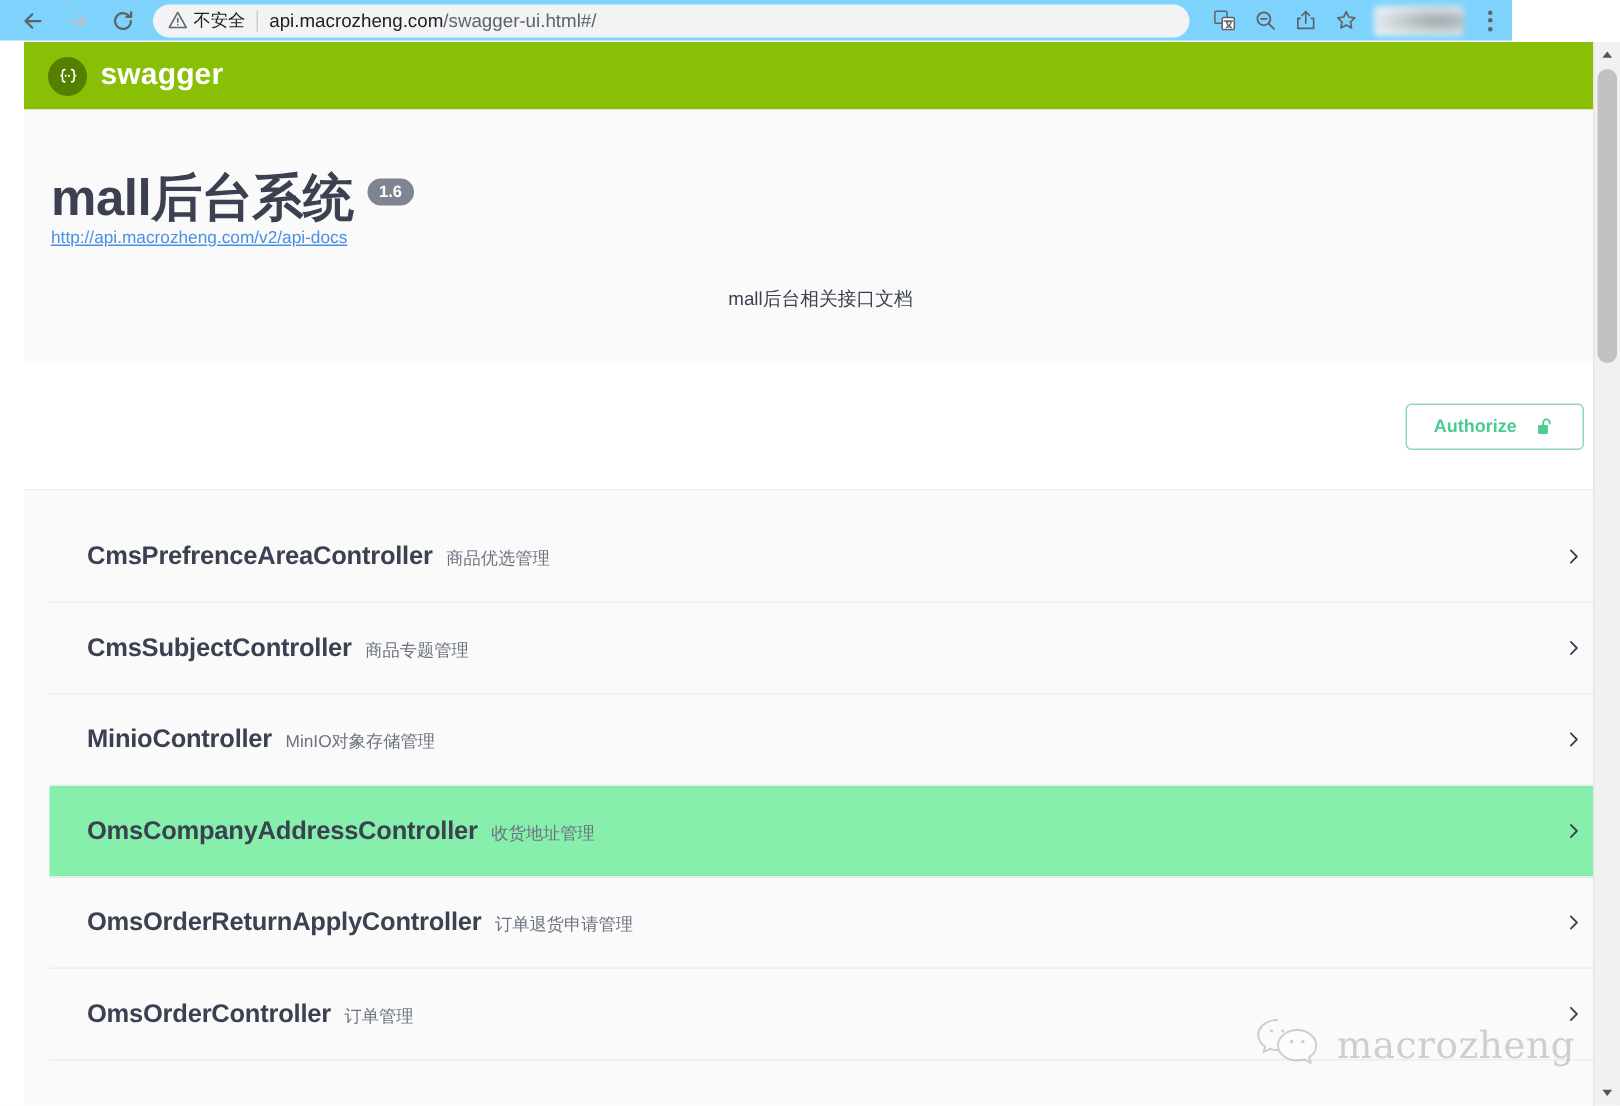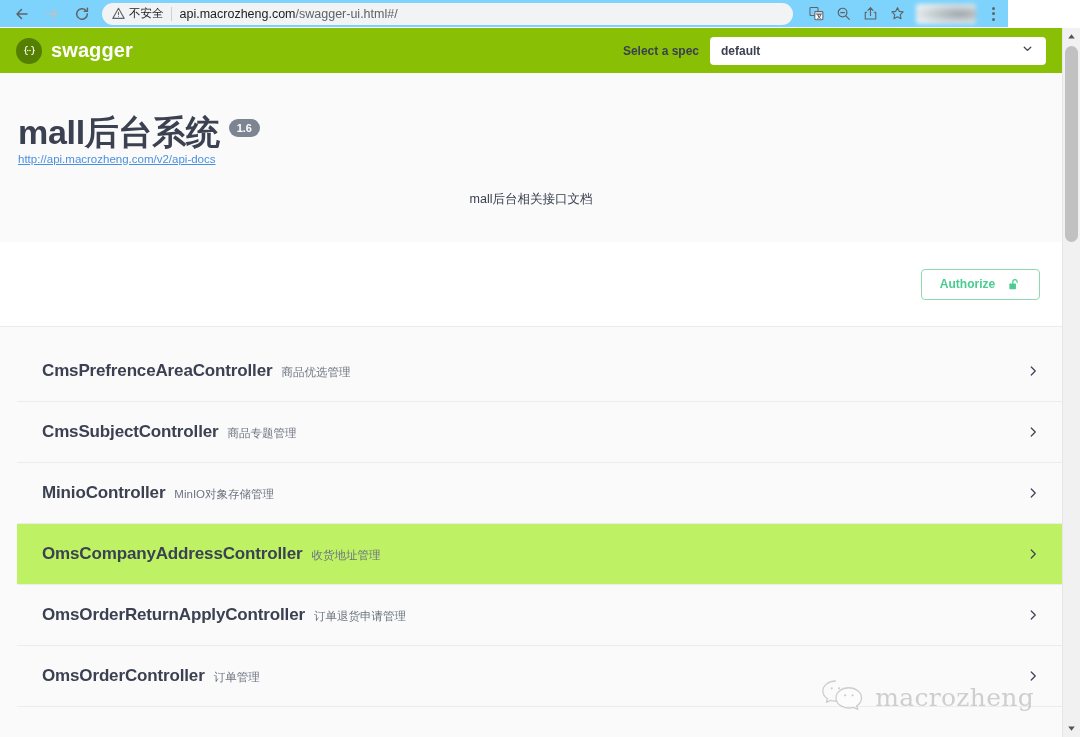--- a/index.html
+++ b/index.html
@@ -73,21 +73,21 @@
   .kebab {
     width: 22px; height: 26px;
     display: flex; flex-direction: column; align-items: center; justify-content: center;
     gap: 2.5px;
   }
   .kebab i { width: 3px; height: 3px; border-radius: 50%; background: #5f6368; display: block; }
 
   
   .viewport {
     position: absolute;
-    top: 28px; left: 0;
+    top: 28px; left: 16px;
     width: 1062px; height: 709px;
     background: #fafafa;
     overflow: hidden;
   }
 
   
   .topbar {
     height: 45px;
     background: #89bf04;
     display: flex; align-items: center;
@@ -184,21 +184,21 @@
 
   
   .ops-wrap { background: #fafafa; padding-top: 14px; padding-left: 17px; }
   .op-row {
     height: 61px;
     display: flex; align-items: center;
     padding: 0 22px 0 25px;
     border-bottom: 1px solid #ececec;
     background: transparent;
   }
-  .op-row.hovered { background: #bef264; }
+  .op-row.hovered { background: #86efac; }
   .op-name {
     font-size: 17px; font-weight: bold; color: #3b4151;
     letter-spacing: -.15px;
   }
   .op-desc {
     font-size: 11.5px; color: #6c7380;
     margin-left: 9px;
     position: relative; top: 1px;
   }
   .op-chev { margin-left: auto; color: #3b4151; display: flex; align-items: center; }
@@ -327,31 +327,20 @@
           <circle cx="10" cy="10" r="9.2" fill="#547f00"></circle>
           <path d="M7.4 5.2c-1.5 0-1.9.9-1.9 1.9v1.4c0 .8-.5 1.4-1.2 1.5.7.1 1.2.7 1.2 1.5v1.4c0 1 .4 1.9 1.9 1.9" stroke="#ffffff" stroke-width="1.25" stroke-linecap="round" stroke-linejoin="round"></path>
           <path d="M12.6 5.2c1.5 0 1.9.9 1.9 1.9v1.4c0 .8.5 1.4 1.2 1.5-.7.1-1.2.7-1.2 1.5v1.4c0 1-.4 1.9-1.9 1.9" stroke="#ffffff" stroke-width="1.25" stroke-linecap="round" stroke-linejoin="round"></path>
           <circle cx="8" cy="10" r=".85" fill="#ffffff"></circle>
           <circle cx="10.6" cy="10" r=".85" fill="#ffffff"></circle>
         </svg>
       </span>
       <span class="logo-text">swagger</span>
     </div>
 
-    <div class="spec-area">
-      <span class="spec-label">Select a spec</span>
-      <div class="spec-select">
-        <span class="val">default</span>
-        <span class="chev">
-          <svg width="13" height="13" viewBox="0 0 16 16" fill="none" stroke="currentColor" stroke-width="1.6">
-            <path d="M4 6.3 8 10.2l4-3.9" stroke-linecap="round" stroke-linejoin="round"></path>
-          </svg>
-        </span>
-      </div>
-    </div>
   </div>
 
   <div class="info-band">
     <div class="title-row">
       <span class="api-title">mall后台系统</span>
       <span class="version-badge">1.6</span>
     </div>
     <a class="docs-link" href="#">http://api.macrozheng.com/v2/api-docs</a>
     <div class="api-desc">mall后台相关接口文档</div>
   </div>

